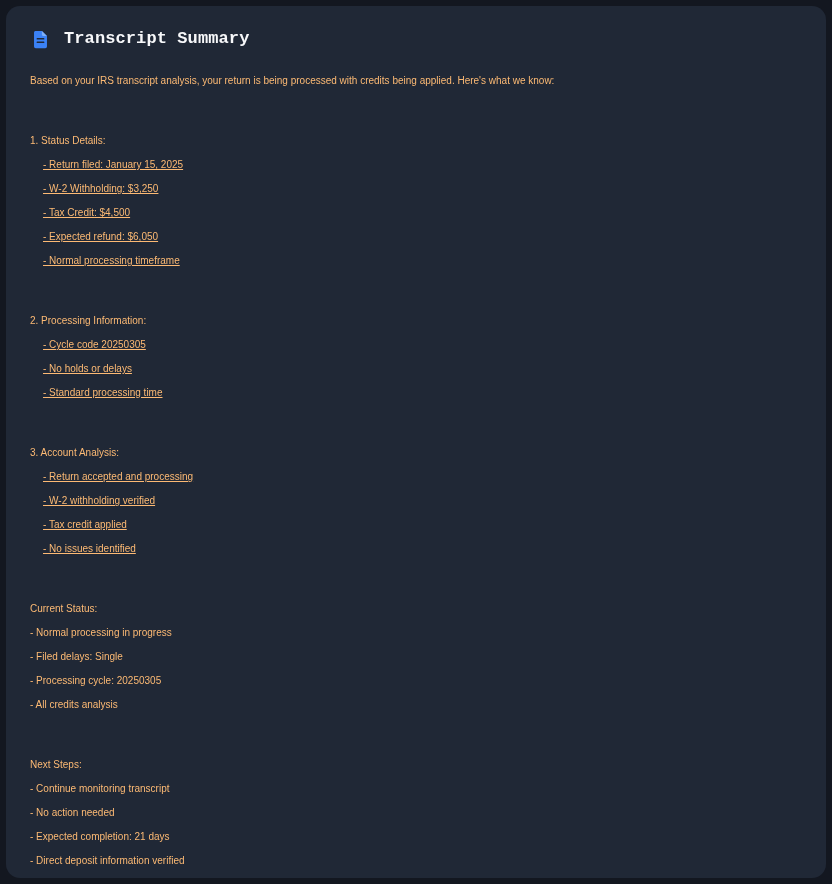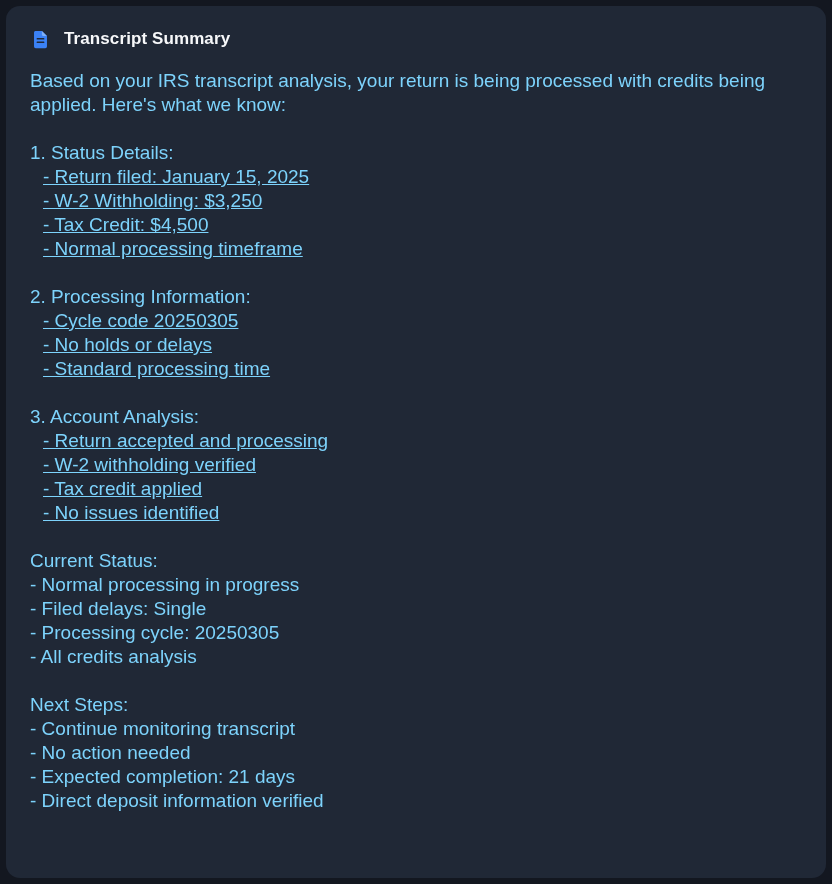--- a/index.html
+++ b/index.html
@@ -22,45 +22,46 @@
     background: #202836;
     border-radius: 14px;
     padding: 20px 24px 16px 24px;
     box-sizing: border-box;
   }
   .header-row {
     display: flex;
     align-items: center;
     gap: 13px;
     height: 26px;
+    font-family: Liberation Mono, monospace;
   }
   .doc-icon {
     width: 21px;
     height: 21px;
     display: block;
     flex: 0 0 auto;
   }
   .title {
     color: #f7f8fa;
     font-size: 17px;
     font-weight: 700;
     line-height: 26px;
     letter-spacing: 0.1px;
   }
   .body-text {
-    color: #7dd3fc;
-    font-size: 19px;
+    color: #fdba74;
+    font-size: 10px;
     line-height: 24px;
   }
   .intro {
     margin: 17px 0 0 0;
     max-width: 780px;
   }
   .section {
-    margin-top: 24px;
+    margin-top: 36px;
   }
   .section .heading {
     line-height: 24px;
   }
   .section .item {
     line-height: 24px;
   }
   .section.indented .item {
     padding-left: 13px;
     text-decoration: underline;
@@ -85,20 +86,21 @@
 
   <p class="body-text intro">Based on your IRS transcript analysis, your return is being processed with credits being applied. Here's what we know:</p>
 
   <div id="sections" class="body-text">
   <section class="section indented">
     <div class="heading">1. Status Details:</div>
     <div class="items">
           <div class="item">- Return filed: January 15, 2025</div>
           <div class="item">- W-2 Withholding: $3,250</div>
           <div class="item">- Tax Credit: $4,500</div>
+          <div class="item">- Expected refund: $6,050</div>
           <div class="item">- Normal processing timeframe</div>
         </div>
   </section>
 
   <section class="section indented">
     <div class="heading">2. Processing Information:</div>
     <div class="items">
           <div class="item">- Cycle code 20250305</div>
           <div class="item">- No holds or delays</div>
           <div class="item">- Standard processing time</div>

